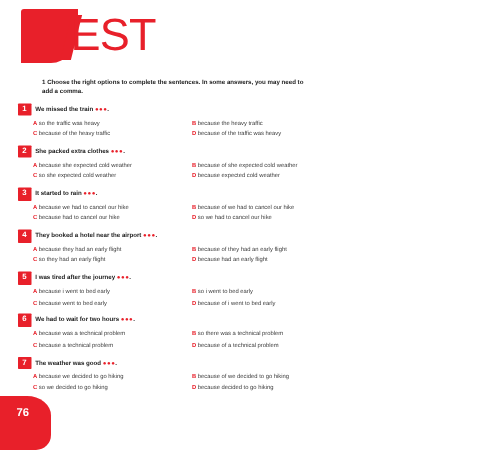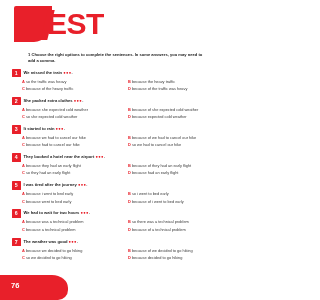--- a/index.html
+++ b/index.html
@@ -39,21 +39,21 @@
     height: 30px;
     background: #e8202a;
     transform: skewX(-14deg);
   }
   .logo-text {
     position: absolute;
     left: 47px;
     top: 9px;
     font-size: 30px;
     line-height: 30px;
-    font-weight: bold;
+    font-weight: normal;
     color: #e8202a;
     letter-spacing: -0.5px;
     font-family: "Liberation Sans", sans-serif;
   }
 
   
   .instruction {
     margin: 4px 12px 0 28px;
     font-size: 4.1px;
     line-height: 1.55;
@@ -122,25 +122,24 @@
     color: #e8202a;
     font-weight: bold;
   }
 
   
   .page-num {
     position: absolute;
     left: 0;
     bottom: 0;
     width: 34px;
-    height: 25px;
+    height: 36px;
     background: #e8202a;
     border-top-right-radius: 16px 13px;
     border-bottom-right-radius: 10px 10px;
-    padding-left: 34px;
   }
   .page-num span {
     position: absolute;
     left: 11px;
     top: 6px;
     color: #ffffff;
     font-size: 7.5px;
     font-weight: bold;
   }
 </style>

